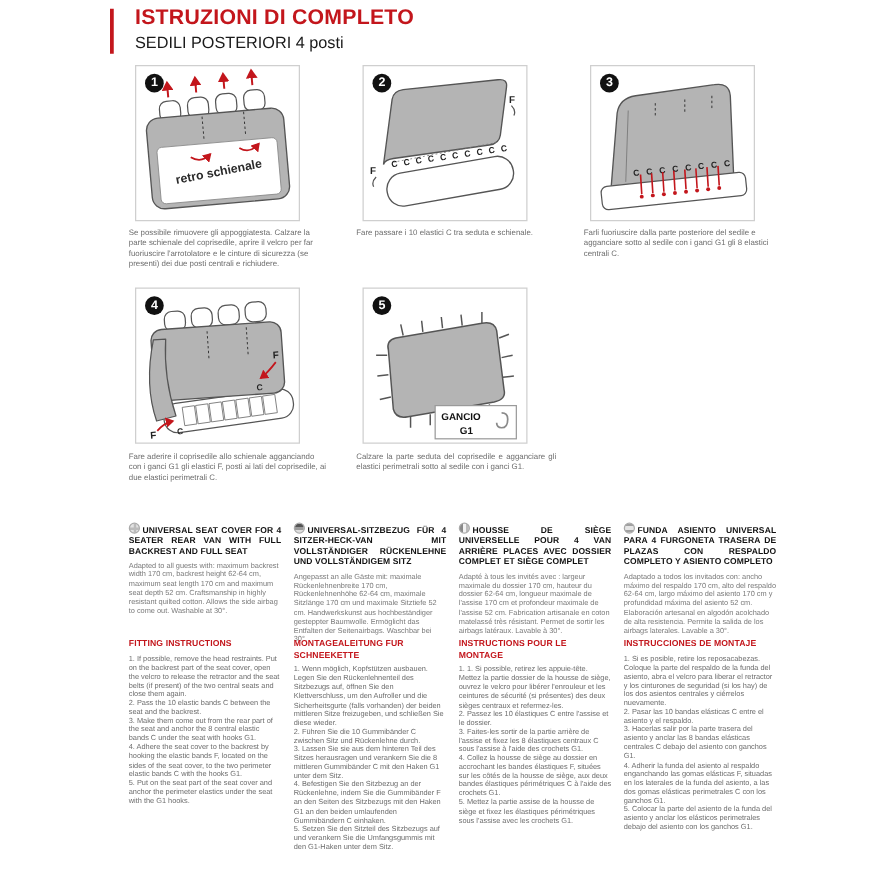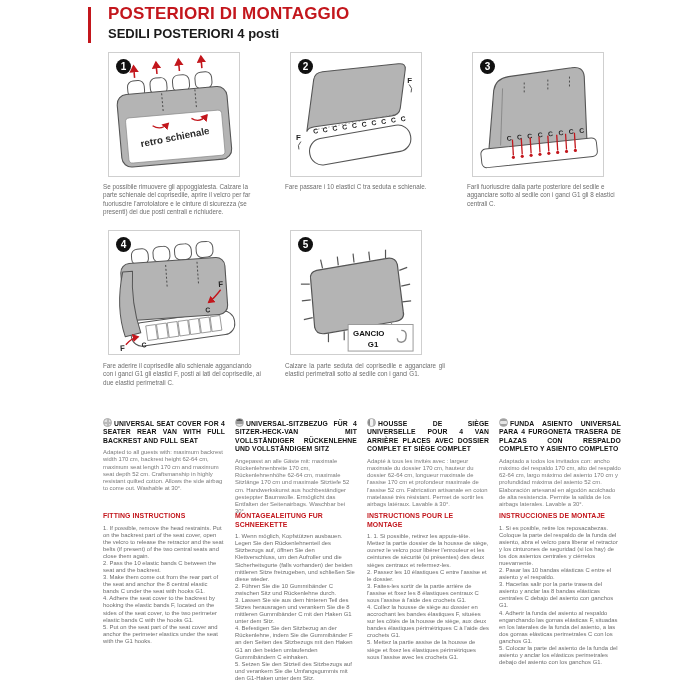--- a/index.html
+++ b/index.html
@@ -4,21 +4,21 @@
 <style>
   html,body{margin:0;padding:0;}
   body{
     width:700px;height:700px;background:#ffffff;position:relative;
     font-family:"Liberation Sans", sans-serif;color:#1a1a1a;overflow:hidden;
   }
   .abs{position:absolute;}
   
   .red-rule{left:88px;top:7px;width:3px;height:36px;background:#c3161c;}
   .title{left:108px;top:4px;font-size:17px;font-weight:bold;color:#c3161c;letter-spacing:.2px;}
-  .subtitle{left:108px;top:26px;font-size:13px;font-weight:bold;color:#1a1a1a;}
+  .subtitle{left:108px;top:26px;font-size:13px;font-weight:normal;color:#1a1a1a;}
   
   .box{width:132px;height:125px;border:1px solid #cfcfcf;background:#fff;box-sizing:border-box;}
   .badge{
     position:absolute;left:7px;top:6px;width:15px;height:15px;border-radius:50%;
     background:#111;color:#fff;font-size:10px;font-weight:bold;
     display:flex;align-items:center;justify-content:center;line-height:1;
   }
   .box svg{position:absolute;left:0;top:0;width:100%;height:100%;}
   .caption{
     font-size:6.3px;line-height:1.32;color:#6d6d6d;width:160px;
@@ -51,21 +51,21 @@
   .list{
     font-size:5.9px;line-height:1.2;color:#6d6d6d;white-space:pre-line;
   }
   
   text{font-family:"Liberation Sans", sans-serif;}
 </style>
 </head>
 <body>
 
 <div class="abs red-rule"></div>
-<div class="abs title">POSTERIORI DI MONTAGGIO</div>
+<div class="abs title">ISTRUZIONI DI COMPLETO</div>
 <div class="abs subtitle">SEDILI POSTERIORI 4 posti</div>
 
 <div class="abs box" style="left:108px;top:52px;">
   <svg viewBox="0 0 132 125">
     <defs>
       <marker id="ra1" markerWidth="6" markerHeight="6" refX="4" refY="3" orient="auto">
         <path d="M0,0 L5,3 L0,6 Z" fill="#c3161c"></path>
       </marker>
     </defs>
     <g transform="rotate(-5 66 70)" stroke-linejoin="round">

